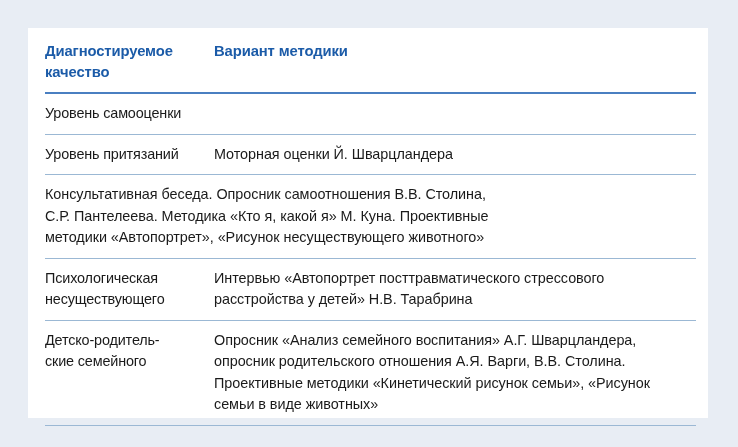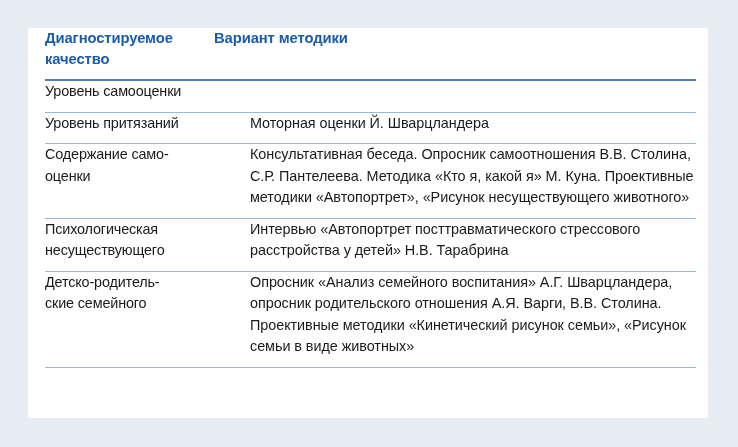--- a/index.html
+++ b/index.html
@@ -32,20 +32,21 @@
     position: absolute;
     left: 17px;
     top: 0;
     width: 651px;
   }
   .row {
     display: flex;
     align-items: flex-start;
   }
   .head-row {
+    padding-top: 13px;
     padding-bottom: 9px;
   }
   .col1 {
     width: 169px;
     flex: 0 0 169px;
     box-sizing: border-box;
     padding-right: 10px;
   }
   .col2 {
     flex: 1 1 auto;
@@ -64,22 +65,22 @@
     width: 651px;
     margin: 0;
   }
   .rule {
     height: 1px;
     background: #9bb8d4;
     width: 651px;
     margin: 0;
   }
   .body-row {
+    padding-top: 9px;
     padding-bottom: 9px;
-    gap: 36px;
   }
   .cell-text {
     color: #1a1a1a;
     font-size: 14.4px;
     line-height: 21.5px;
     letter-spacing: -0.05px;
     white-space: pre-line;
   }
   .col1 .cell-text {
     letter-spacing: -0.15px;
@@ -114,24 +115,20 @@
         <div class="col1">
           <div class="cell-text">Уровень притязаний</div>
         </div>
         <div class="col2">
           <div class="cell-text">Моторная оценки Й. Шварцландера</div>
         </div>
       </div>
       <div class="rule"></div>
 
       <div class="row body-row">
-        <div class="col1">
-          <div class="cell-text">Содержание само-
-оценки</div>
-        </div>
         <div class="col2">
           <div class="cell-text">Консультативная беседа. Опросник самоотношения В.В. Столина,
 С.Р. Пантелеева. Методика «Кто я, какой я» М. Куна. Проективные
 методики «Автопортрет», «Рисунок несуществующего животного»</div>
         </div>
       </div>
       <div class="rule"></div>
 
       <div class="row body-row">
         <div class="col1">

